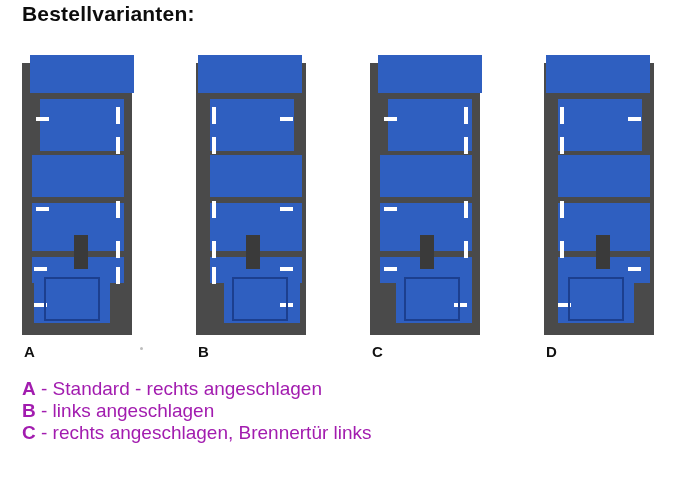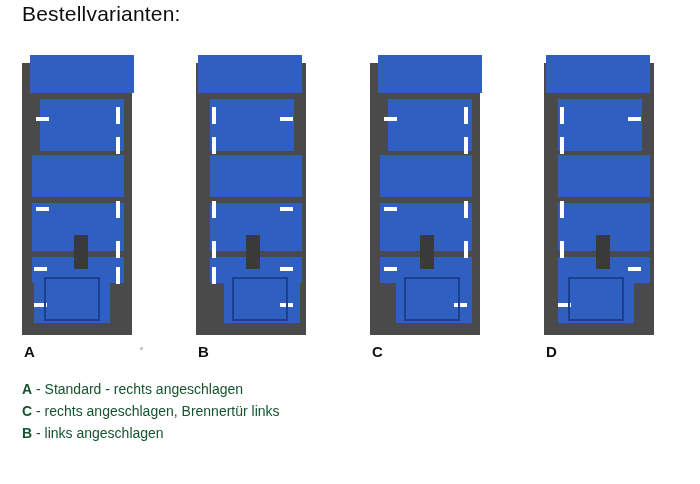--- a/index.html
+++ b/index.html
@@ -14,21 +14,21 @@
     color: #111111;
     position: relative;
     overflow: hidden;
   }
 
   #page-title {
     position: absolute;
     left: 22px;
     top: 2px;
     font-size: 21px;
-    font-weight: normal;
+    font-weight: bold;
     letter-spacing: 0.2px;
     color: #0d0d0d;
   }
 
   
   .variants {
     position: absolute;
     left: 0;
     top: 55px;
     width: 700px;
@@ -102,23 +102,23 @@
   }
 
   
   .legend {
     position: absolute;
     left: 22px;
     top: 378px;
     width: 640px;
   }
   .legend-row {
-    font-size: 14px;
+    font-size: 19px;
     line-height: 22px;
-    color: #14532d;
+    color: #a21caf;
     white-space: nowrap;
   }
   .legend-key {
     font-weight: bold;
   }
   .legend-text {
     font-weight: normal;
   }
 
   
@@ -239,18 +239,18 @@
   </div>
 
   <div class="speck" style="left:140px; top:292px;"></div>
 </div>
 
 <div class="legend">
   <div class="legend-row">
     <span class="legend-key">A</span><span class="legend-text"> - Standard - rechts angeschlagen</span>
   </div>
   <div class="legend-row">
+    <span class="legend-key">B</span><span class="legend-text"> - links angeschlagen</span>
+  </div>
+  <div class="legend-row">
     <span class="legend-key">C</span><span class="legend-text"> - rechts angeschlagen, Brennertür links</span>
   </div>
-  <div class="legend-row">
-    <span class="legend-key">B</span><span class="legend-text"> - links angeschlagen</span>
-  </div>
 </div>
 
 </body></html>

